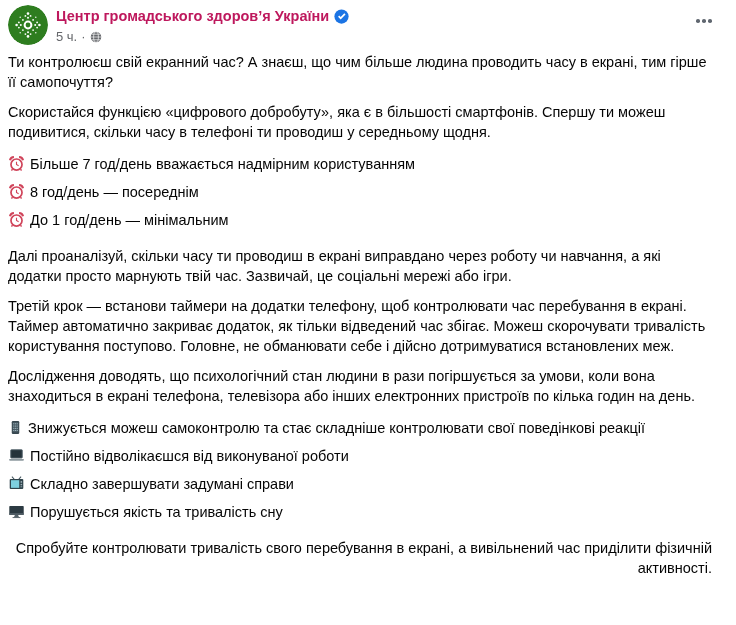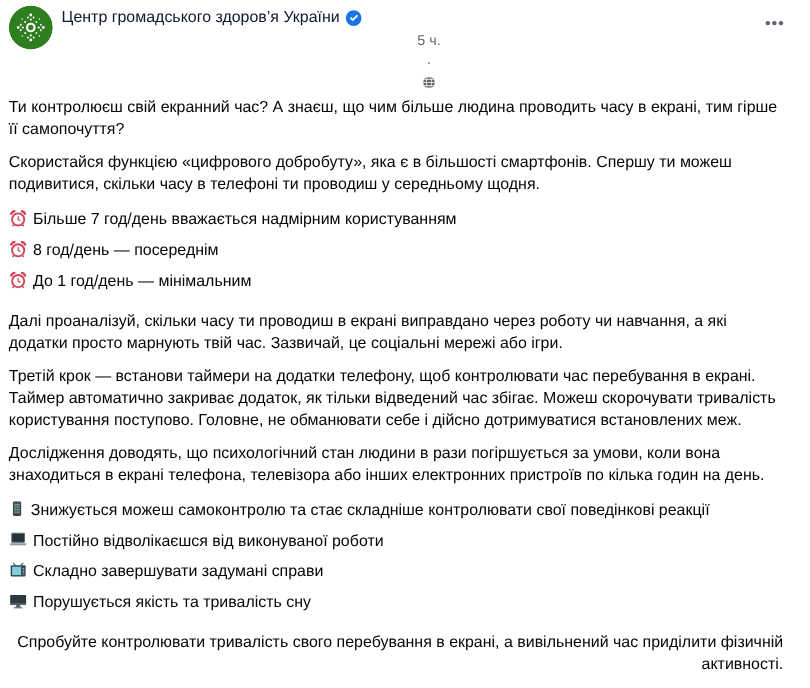--- a/index.html
+++ b/index.html
@@ -6,23 +6,23 @@
   body{
     width:736px;height:625px;overflow:hidden;background:#ffffff;
     font-family:"Liberation Sans", sans-serif;color:#050505;
   }
   .post{padding:5px 12px 0 8px;}
   
   .post-header{display:flex;align-items:flex-start;position:relative;margin-bottom:7px;}
   .avatar{width:40px;height:40px;border-radius:50%;flex:0 0 auto;cursor:pointer;}
   .header-text{margin-left:8px;flex:1;min-width:0;}
   .author-row{display:flex;align-items:center;gap:5px;margin-top:2px;}
-  .author{font-size:14.5px;font-weight:400;color:#0f172a;line-height:19px;cursor:pointer;}
+  .author{font-size:14.5px;font-weight:700;color:#be185d;line-height:19px;cursor:pointer;}
   .badge{display:inline-flex;align-items:center;}
-  .meta-row{display:flex;align-items:center;gap:4px;margin-top:3px;color:#65676b;font-size:13px;line-height:16px;flex-direction:column;}
+  .meta-row{display:flex;align-items:center;gap:4px;margin-top:3px;color:#65676b;font-size:13px;line-height:16px;}
   .meta-row .ts{cursor:pointer;}
   .more-btn{position:absolute;right:6px;top:8px;display:flex;align-items:center;padding:6px;cursor:pointer;border-radius:50%;}
   .more-btn i{display:inline-block;width:3.6px;height:3.6px;border-radius:50%;background:#606770;margin-left:2.6px;}
   
   .post-body{font-size:14.5px;line-height:20px;}
   .para{margin:0 12px 10px 0;}
   .emoji-list{margin:0 0 10px 0;}
   .emoji-item{margin:0;line-height:25px;}
   .emoji-item .icn{display:inline-block;vertical-align:-3px;margin-right:5px;}
   .last{margin-bottom:0;text-align:right;}

